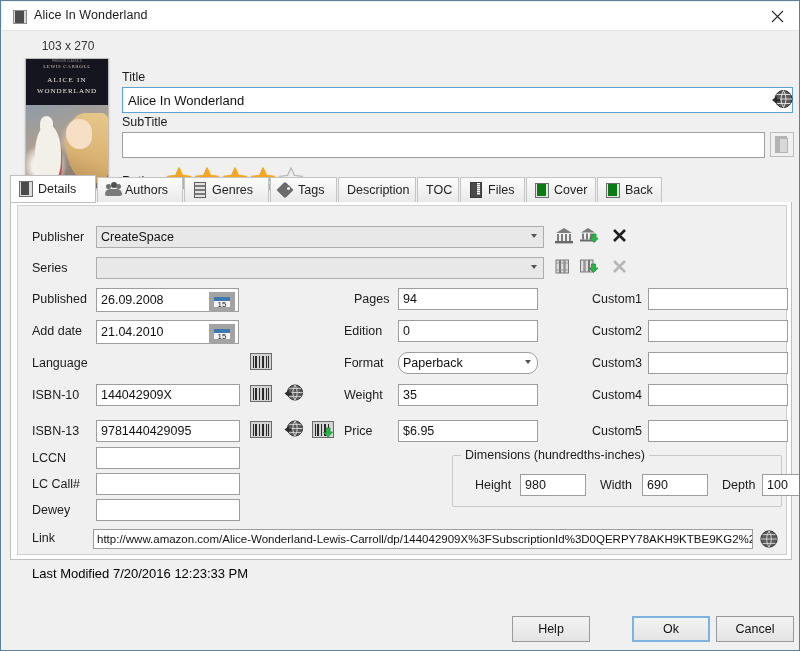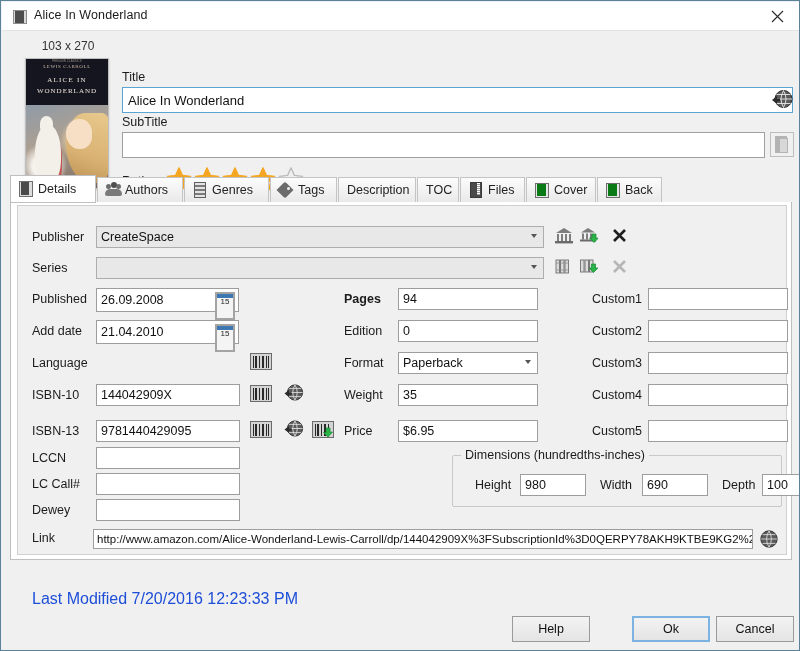--- a/index.html
+++ b/index.html
@@ -192,22 +192,22 @@
   .f-combo .arw {
     position:absolute; right:5px; top:7px; width:7px; height:7px;
   }
   .f-combo .arw:before {
     content:""; position:absolute; left:0; top:0;
     border-left:3.5px solid transparent; border-right:3.5px solid transparent;
     border-top:4px solid #555;
   }
   .f-date { position:absolute; height:24px; background:#ffffff; border:1px solid #9d9d9d;
     font-size:12.5px; color:#111; padding:2px 4px; line-height:18px; }
-  .cal-btn { position:absolute; right:3px; top:3px; width:17px; height:28px;
-    background:#f4f4f4; border:2px solid #a3a3a3;padding-left:16px; }
+  .cal-btn { position:absolute; right:3px; top:3px; width:17px; height:20px;
+    background:#f4f4f4; border:5px solid #a3a3a3;padding-left:16px; }
   .cal-btn .top { position:absolute; left:0; top:0; width:100%; height:4px; background:#3e78b2; }
   .cal-btn .num { position:absolute; left:0; top:3px; width:100%; text-align:center;
     font-size:8px; color:#222; line-height:10px; }
 
   .bar-icon { position:absolute; width:22px; height:17px; background:#d4d4d4; border:1px solid #6b6b6b; }
   .bar-icon .s { position:absolute; top:2px; width:1px; background:#2a2a2a; height:12px; }
 
   .globe-icon { position:absolute; width:22px; height:22px; }
 
   
@@ -220,21 +220,21 @@
     padding:0 4px; font-size:12.5px; color:#1b1b1b;
   }
 
   #link-input {
     position:absolute; left:75px; top:323px; width:660px; height:20px;
     background:#ffffff; border:1px solid #9d9d9d;
     font-size:11.5px; color:#111; padding:1px 3px; line-height:17px;
     white-space:nowrap; overflow:hidden;
     font-family:"Liberation Sans", sans-serif;
   }
-  #last-modified { position:absolute; left:14px; top:384px; font-size:16px; color:#1d4ed8; }
+  #last-modified { position:absolute; left:14px; top:360px; font-size:13px; color:#000000; }
 
   
   .btn {
     position:absolute; height:26px; width:78px;
     background: linear-gradient(#f3f3f3,#e4e4e4);
     border:1px solid #9a9a9a;
     font-size:12.5px; color:#111;
     display:flex; align-items:center; justify-content:center;
     cursor:default;
   }
@@ -526,28 +526,28 @@
 
       <div class="f-label" style="left:14px; top:245px;">LCCN</div>
       <input class="f-input" style="left: 78px; top: 241px; width: 144px;" type="text" value="">
 
       <div class="f-label" style="left:14px; top:271px;">LC Call#</div>
       <input class="f-input" style="left: 78px; top: 267px; width: 144px;" type="text" value="">
 
       <div class="f-label" style="left:14px; top:297px;">Dewey</div>
       <input class="f-input" style="left: 78px; top: 293px; width: 144px;" type="text" value="">
 
-      <div class="f-label" style="left:326px; top:86px;font-weight:bold;">Pages</div>
+      <div class="f-label" style="left:336px; top:86px;">Pages</div>
       <input class="f-input" style="left: 380px; top: 82px; width: 140px;" type="text" value="94">
 
       <div class="f-label" style="left:326px; top:118px;">Edition</div>
       <input class="f-input" style="left: 380px; top: 114px; width: 140px;" type="text" value="0">
 
       <div class="f-label" style="left:326px; top:150px;">Format</div>
-      <div class="f-combo white" style="left:380px; top:146px; width:140px;">
+      <div class="f-combo white" style="left:380px; top:146px; width:140px;border-radius:10px;">
         <span>Paperback</span>
         <span class="arw"></span>
       </div>
 
       <div class="f-label" style="left:326px; top:182px;">Weight</div>
       <input class="f-input" style="left: 380px; top: 178px; width: 140px;" type="text" value="35">
 
       <div class="f-label" style="left:326px; top:218px;">Price</div>
       <input class="f-input" style="left: 380px; top: 214px; width: 140px;" type="text" value="$6.95">
 

